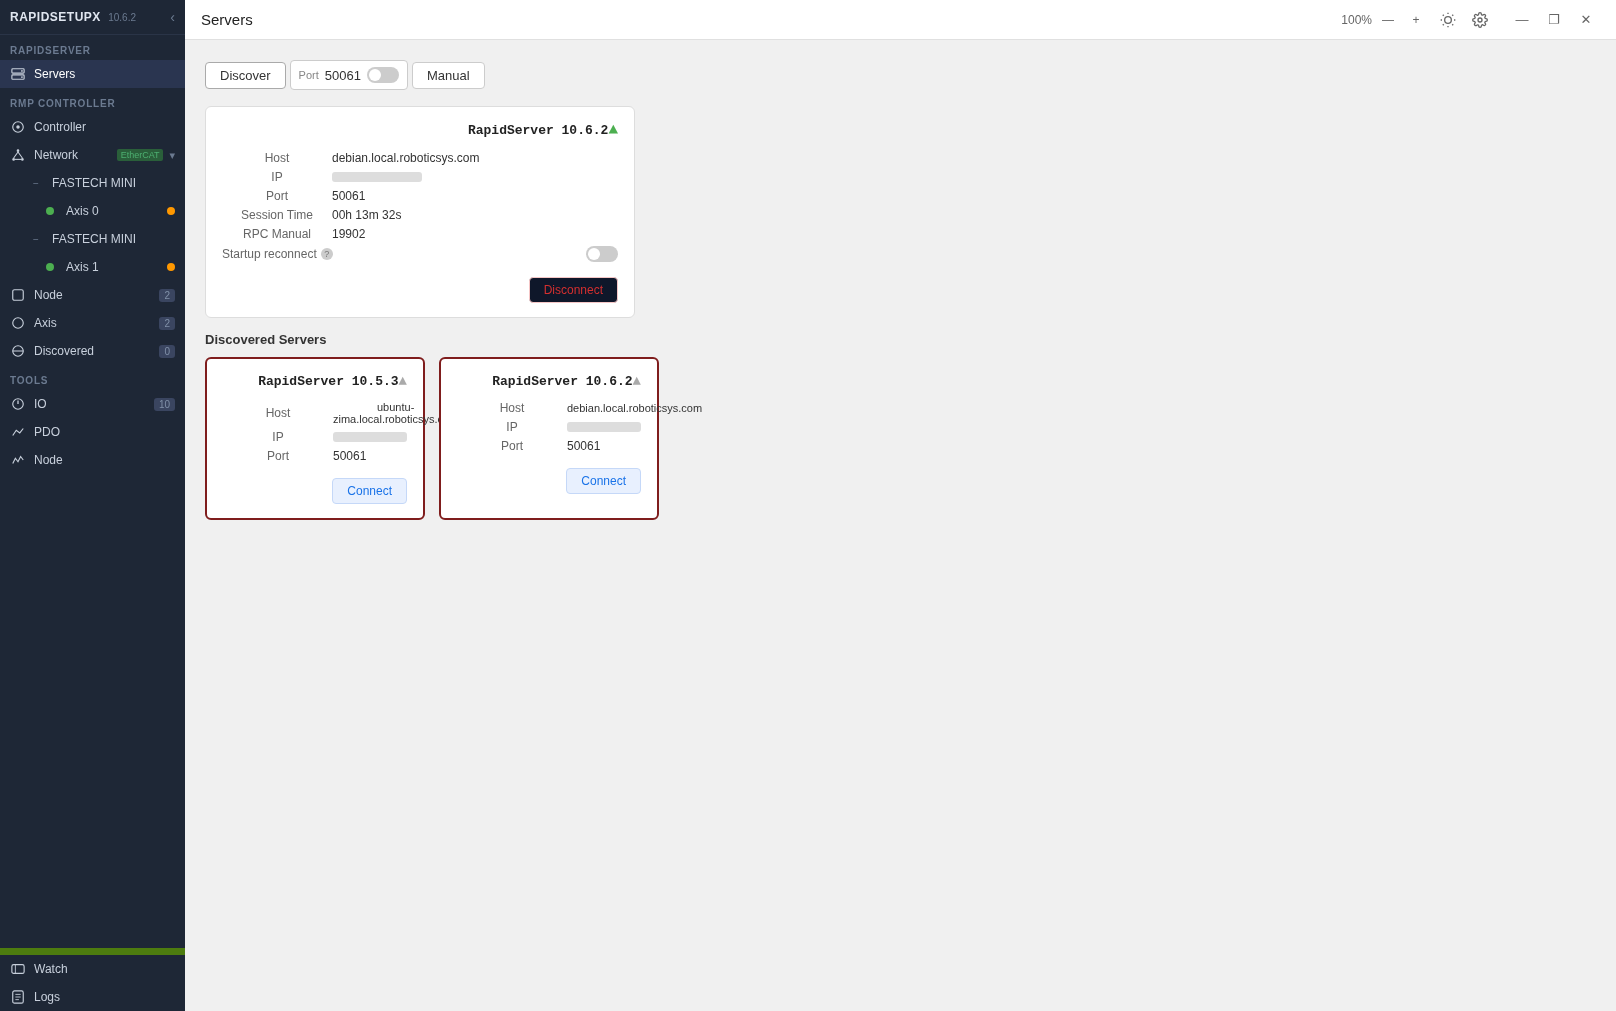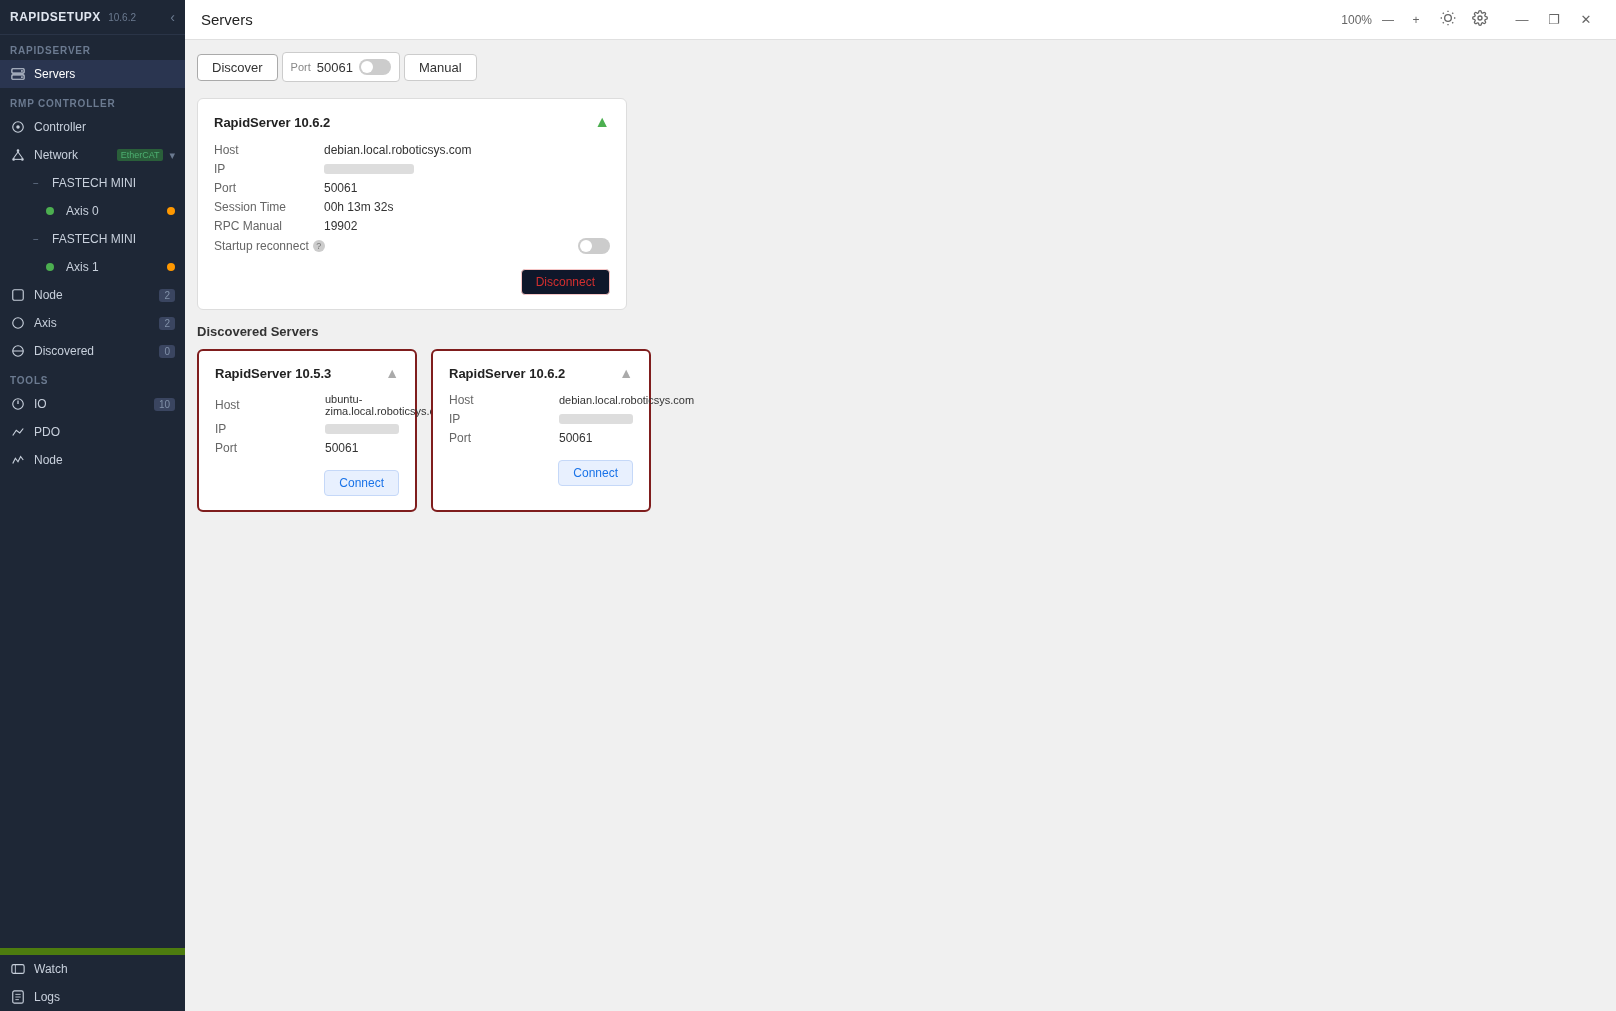--- a/index.html
+++ b/index.html
@@ -117,20 +117,21 @@
       justify-content: space-between;
       flex-shrink: 0;
     }
     .titlebar-title {
       font-size: 15px;
       font-weight: 500;
       color: #222;
     }
     .titlebar-controls {
       display: flex;
+      align-items: center;
       gap: 8px;
     }
     .titlebar-zoom {
       font-size: 12px;
       color: #666;
       display: flex;
       align-items: center;
       gap: 4px;
     }
     .titlebar-btn {
@@ -157,21 +158,21 @@
       justify-content: center;
       cursor: pointer;
       color: #666;
       border-radius: 3px;
       font-size: 13px;
     }
 
     .content-area {
       flex: 1;
       overflow-y: auto;
-      padding: 12px;
+      padding: 20px;
       background: #f0f0f0;
     }
 
     
     .tabs-row {
       display: flex;
       align-items: center;
       gap: 4px;
       margin-bottom: 16px;
     }
@@ -227,35 +228,37 @@
     .card {
       background: #fff;
       border: 1px solid #ddd;
       border-radius: 6px;
       padding: 14px 16px;
       margin-bottom: 14px;
     }
     .card-header {
       display: flex;
       align-items: center;
-      justify-content: space-between;
+      justify-content: flex-end;
       margin-bottom: 12px;
+      font-family: Liberation Mono, monospace;
     }
     .card-title {
       font-size: 13px;
       font-weight: 600;
       color: #222;
     }
     .card-icon-green { color: #4caf50; font-size: 16px; }
     .card-icon-gray { color: #aaa; font-size: 14px; }
     .info-row {
       display: flex;
       align-items: center;
       margin-bottom: 5px;
       font-size: 12px;
+      text-align: center;
     }
     .info-label {
       color: #666;
       width: 110px;
       flex-shrink: 0;
     }
     .info-value {
       color: #333;
       font-size: 12px;
     }

